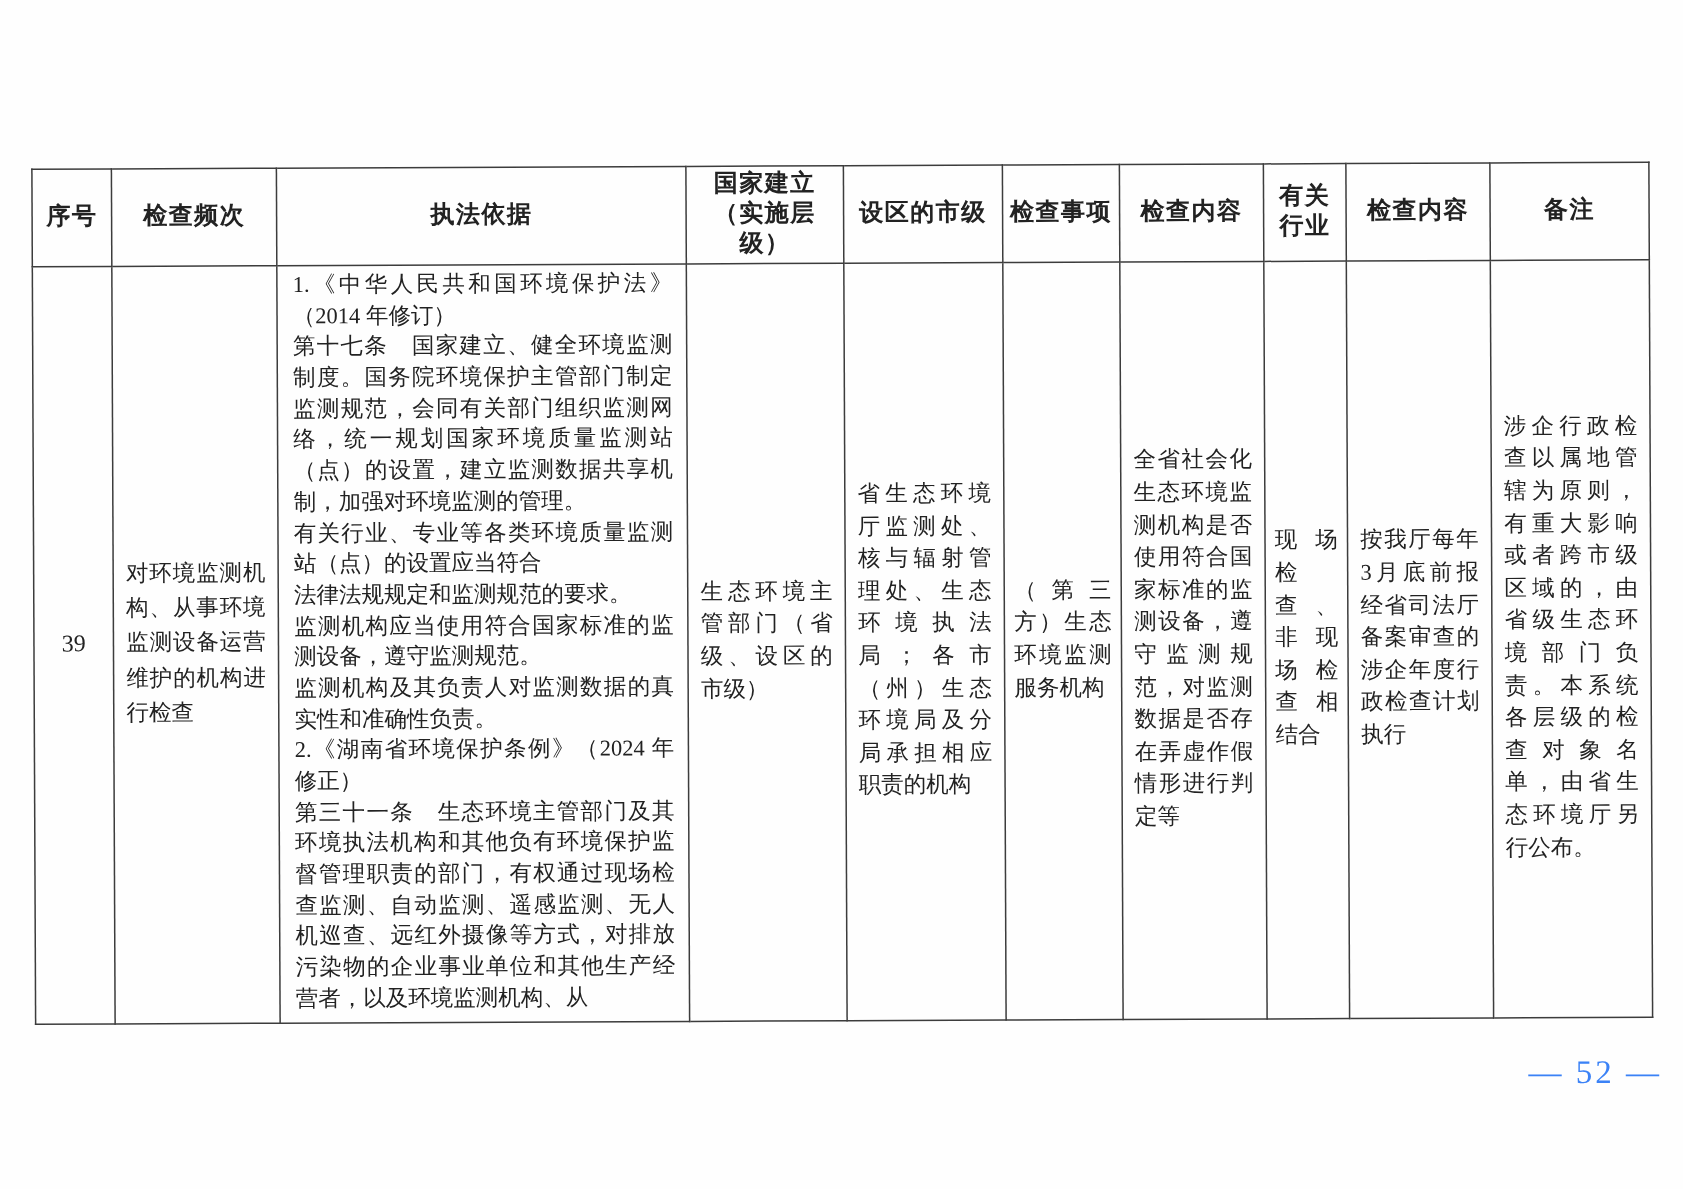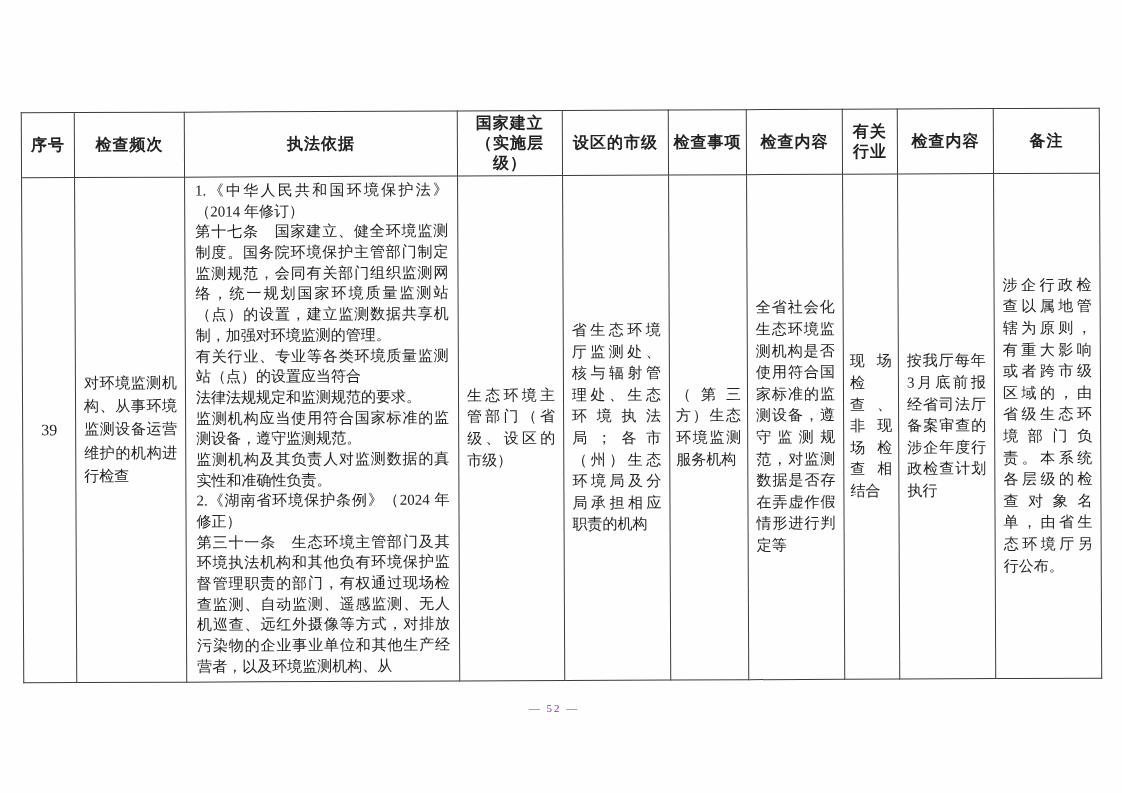--- a/index.html
+++ b/index.html
@@ -69,24 +69,24 @@
   td.c-content, td.c-method, td.c-freq, td.c-remark {
     line-height: 1.44;
   }
   td.c-method { padding: 4px 6px; }
   td.c-object { padding: 4px 6px; }
   .page-number {
     position: absolute;
     left: 0;
     right: 14px;
     top: 702px;
-    text-align: center;
-    font-size: 11px;
+    text-align: right;
+    font-size: 22px;
     letter-spacing: 2px;
-    color: #a21caf;
+    color: #3b82f6;
     font-family: "Liberation Serif", "DejaVu Serif", serif;
   }
 </style>
 </head>
 <body>
 
 <div class="sheet">
 
   <table class="doc-table">
     <colgroup>

